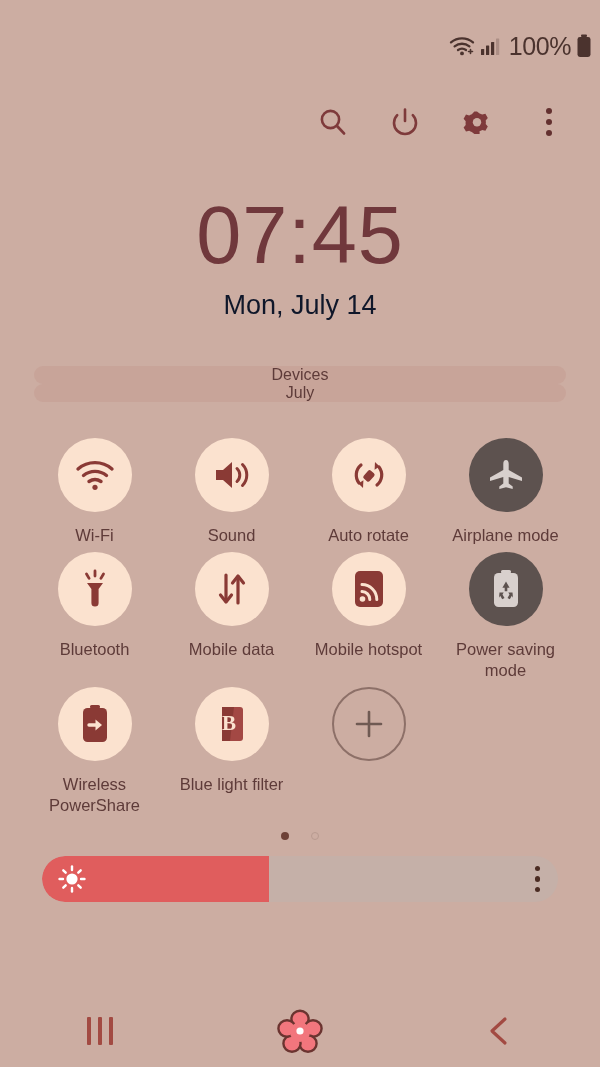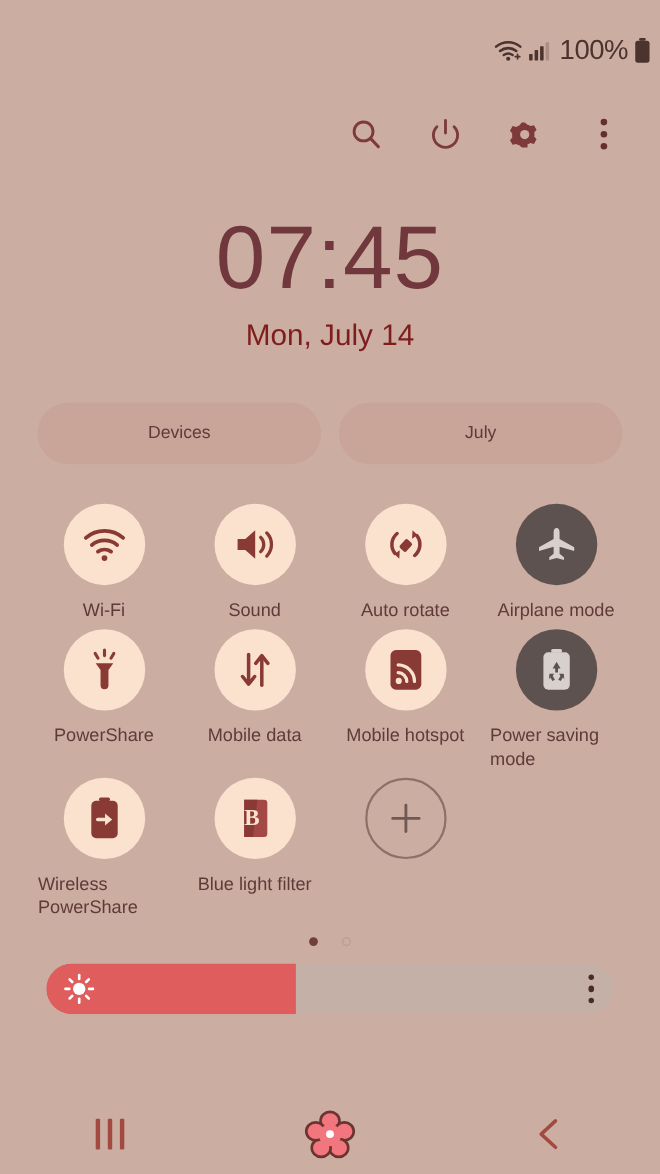--- a/index.html
+++ b/index.html
@@ -41,26 +41,27 @@
   
   .clockwrap{
     text-align:center;
     margin-top:42px;
   }
   .clock{
     font-size:81px;line-height:82px;
     color:#70383c;font-weight:300;letter-spacing:1px;
   }
   .date{
-    font-size:27px;color:#7f1d1d;margin-top:14px;font-weight:400;
+    font-size:27px;color:#0f172a;margin-top:14px;font-weight:400;
   }
   
   .pills{
-    display:flex;gap:16px;
+    display:flex;
     margin:45px 34px 0 34px;
+    flex-direction:column;
   }
   .pill{
     flex:1;height:56px;border-radius:28px;
     background:#c8a499;
     display:flex;align-items:center;justify-content:center;
     font-size:16px;color:#5e3b39;cursor:pointer;
   }
   
   .tilegrid{
     margin:36px 26px 0 26px;
@@ -79,21 +80,21 @@
   .tile-circle.on{background:#fbe2cf;}
   .tile-circle.off{background:#5d524f;}
   .tile-circle.add{
     background:transparent;
     border:2px solid #8d7068;
     box-sizing:border-box;
   }
   .tile-label{
     margin-top:13px;
     font-size:16.5px;line-height:21px;
-    color:#5e3b39;text-align:left;max-width:120px;
+    color:#5e3b39;text-align:center;max-width:120px;
   }
   .tile-label.empty{height:0;}
   
   .pagedots{
     display:flex;justify-content:center;align-items:center;gap:22px;
     margin-top:14px;height:12px;
   }
   .pagedots .dot{width:8px;height:8px;border-radius:50%;background:#6d4137;}
   .pagedots .dot.hollow{background:transparent;border:1.5px solid #b89a90;box-sizing:border-box;}
   
@@ -256,21 +257,21 @@
 
   <div class="tile">
     <div class="tile-circle on">
       <svg width="38" height="42" viewBox="0 0 38 42">
         <path d="M19 3 v5" stroke="#8a3a35" stroke-width="2.8" stroke-linecap="round"></path>
         <path d="M10.5 6 l2.6 4.4" stroke="#8a3a35" stroke-width="2.8" stroke-linecap="round"></path>
         <path d="M27.5 6 l-2.6 4.4" stroke="#8a3a35" stroke-width="2.8" stroke-linecap="round"></path>
         <path d="M11 15 h16 l-4.4 6 v14 a3.6 3.6 0 0 1 -7.2 0 v-14 z" fill="#8a3a35"></path>
       </svg>
     </div>
-    <div class="tile-label">PowerShare</div>
+    <div class="tile-label">Bluetooth</div>
   </div>
 
   <div class="tile">
     <div class="tile-circle on">
       <svg width="40" height="40" viewBox="0 0 40 40">
         <line x1="14" y1="6" x2="14" y2="32" stroke="#8a3a35" stroke-width="3.2" stroke-linecap="round"></line>
         <path d="M8.5 26 L14 33 L19.5 26" stroke="#8a3a35" stroke-width="3.2" fill="none" stroke-linecap="round" stroke-linejoin="round"></path>
         <line x1="26" y1="34" x2="26" y2="8" stroke="#8a3a35" stroke-width="3.2" stroke-linecap="round"></line>
         <path d="M20.5 14 L26 7 L31.5 14" stroke="#8a3a35" stroke-width="3.2" fill="none" stroke-linecap="round" stroke-linejoin="round"></path>
       </svg>

